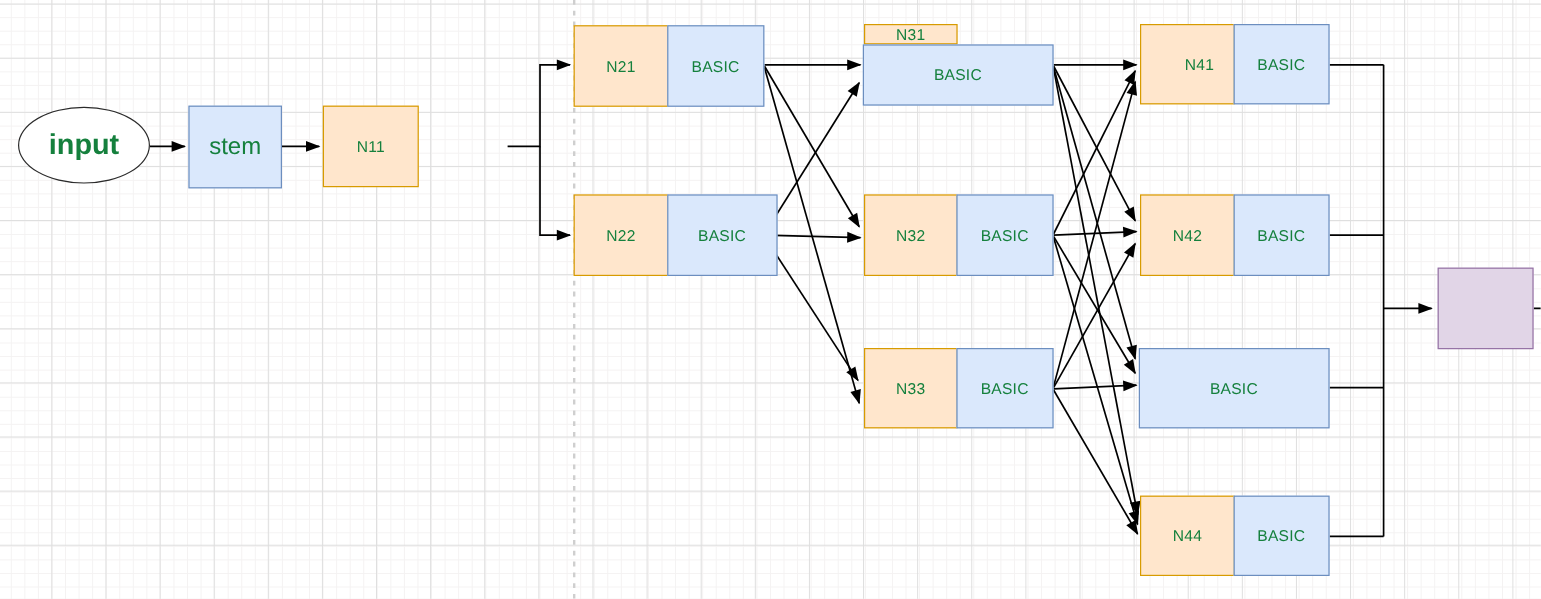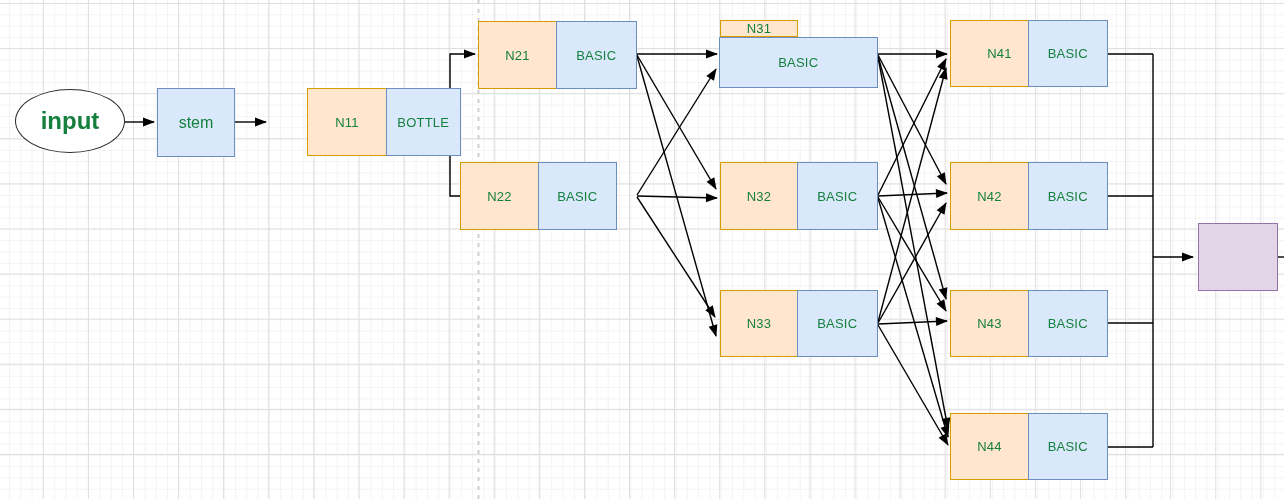--- a/index.html
+++ b/index.html
@@ -71,40 +71,37 @@
       <polyline points="1108,196 1153,196" fill="none" stroke="#000000" stroke-width="1.4"></polyline>
       <polyline points="1108,323 1153,323" fill="none" stroke="#000000" stroke-width="1.4"></polyline>
       <polyline points="1108,447 1153,447" fill="none" stroke="#000000" stroke-width="1.4"></polyline>
       <polyline points="1153,54 1153,447" fill="none" stroke="#000000" stroke-width="1.4"></polyline>
       <polyline points="1153,257 1193,257" fill="none" stroke="#000000" stroke-width="1.4" marker-end="url(#arw)"></polyline>
       <polyline points="1278,257 1284,257" fill="none" stroke="#000000" stroke-width="1.4"></polyline>
     </svg>
     <div class="node ellipse" style="left: 15px; top: 89px; width: 110px; height: 64px; background: rgb(255, 255, 255); border: 1.6px solid rgb(43, 43, 43); font-size: 24px; font-weight: bold;">
       <span class="lbl">input</span>
     </div>
-    <div class="node rect" style="left: 157px; top: 88px; width: 78px; height: 69px; background: rgb(218, 232, 252); border: 1.6px solid rgb(108, 142, 191); font-size: 16px;">
+    <div class="node rect" style="left: 157px; top: 88px; width: 78px; height: 69px; background: rgb(218, 232, 252); border: 1.6px solid rgb(108, 142, 191); font-size: 20px;">
       <span class="lbl">stem</span>
     </div>
-    <div class="node split" style="left: 269px; top: 88px; width: 154px; height: 68px; margin-left: 38px;">
+    <div class="node split" style="left: 269px; top: 88px; width: 154px; height: 68px;">
       <div class="half left" style="width: 80px; background: rgb(255, 230, 204); border: 1.5px solid rgb(215, 155, 0);">
         <span class="lbl">N11</span>
-      </div>
-      <div class="half right" style="background: rgb(218, 232, 252); border: 1.5px solid rgb(108, 142, 191);">
-        <span class="lbl">BOTTLE</span>
       </div>
     </div>
     <div class="node split" style="left: 478px; top: 21px; width: 159px; height: 68px;">
       <div class="half left" style="width: 79px; background: rgb(255, 230, 204); border: 1.5px solid rgb(215, 155, 0);">
         <span class="lbl">N21</span>
       </div>
       <div class="half right" style="background: rgb(218, 232, 252); border: 1.5px solid rgb(108, 142, 191);">
         <span class="lbl">BASIC</span>
       </div>
     </div>
-    <div class="node split" style="left: 460px; top: 162px; width: 157px; height: 68px;">
+    <div class="node split" style="left: 478px; top: 162px; width: 170px; height: 68px;">
       <div class="half left" style="width: 79px; background: rgb(255, 230, 204); border: 1.5px solid rgb(215, 155, 0);">
         <span class="lbl">N22</span>
       </div>
       <div class="half right" style="background: rgb(218, 232, 252); border: 1.5px solid rgb(108, 142, 191);">
         <span class="lbl">BASIC</span>
       </div>
     </div>
     <div class="node split" style="left: 720px; top: 20px; width: 158px; height: 68px; flex-direction: column;">
       <div class="half left" style="width: 78px; background: rgb(255, 230, 204); border: 1.5px solid rgb(215, 155, 0);">
         <span class="lbl">N31</span>
@@ -139,23 +136,20 @@
     </div>
     <div class="node split" style="left: 950px; top: 162px; width: 158px; height: 68px;">
       <div class="half left" style="width: 79px; background: rgb(255, 230, 204); border: 1.5px solid rgb(215, 155, 0);">
         <span class="lbl">N42</span>
       </div>
       <div class="half right" style="background: rgb(218, 232, 252); border: 1.5px solid rgb(108, 142, 191);">
         <span class="lbl">BASIC</span>
       </div>
     </div>
     <div class="node split" style="left: 950px; top: 290px; width: 158px; height: 67px;">
-      <div class="half left" style="width: 79px; background: rgb(255, 230, 204); border: 1.5px solid rgb(215, 155, 0);">
-        <span class="lbl">N43</span>
-      </div>
       <div class="half right" style="background: rgb(218, 232, 252); border: 1.5px solid rgb(108, 142, 191);">
         <span class="lbl">BASIC</span>
       </div>
     </div>
     <div class="node split" style="left: 950px; top: 413px; width: 158px; height: 67px;">
       <div class="half left" style="width: 79px; background: rgb(255, 230, 204); border: 1.5px solid rgb(215, 155, 0);">
         <span class="lbl">N44</span>
       </div>
       <div class="half right" style="background: rgb(218, 232, 252); border: 1.5px solid rgb(108, 142, 191);">
         <span class="lbl">BASIC</span>

